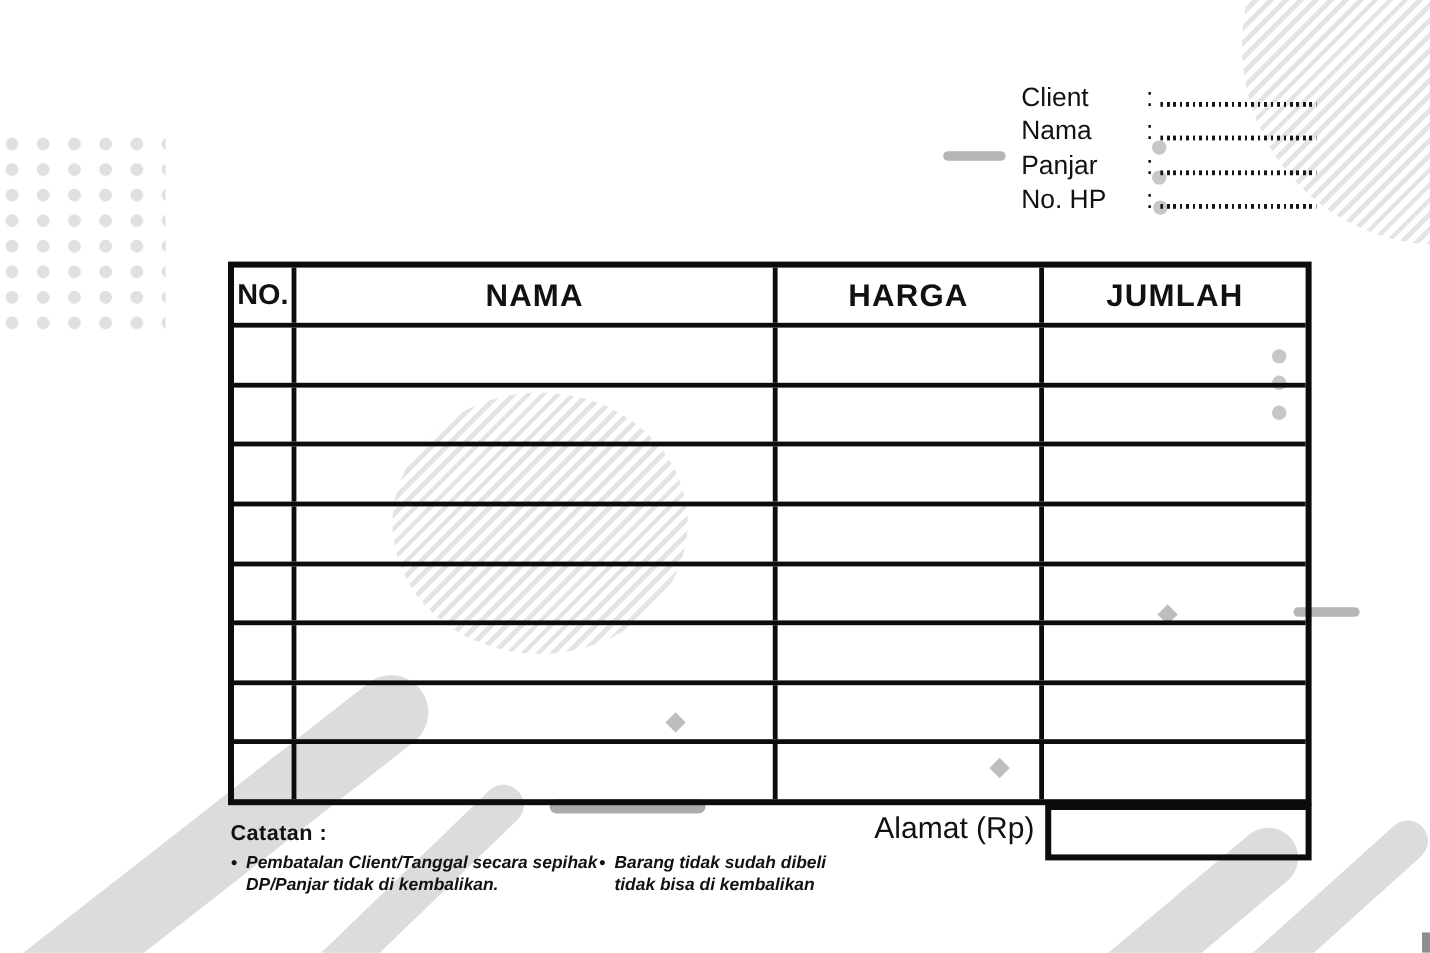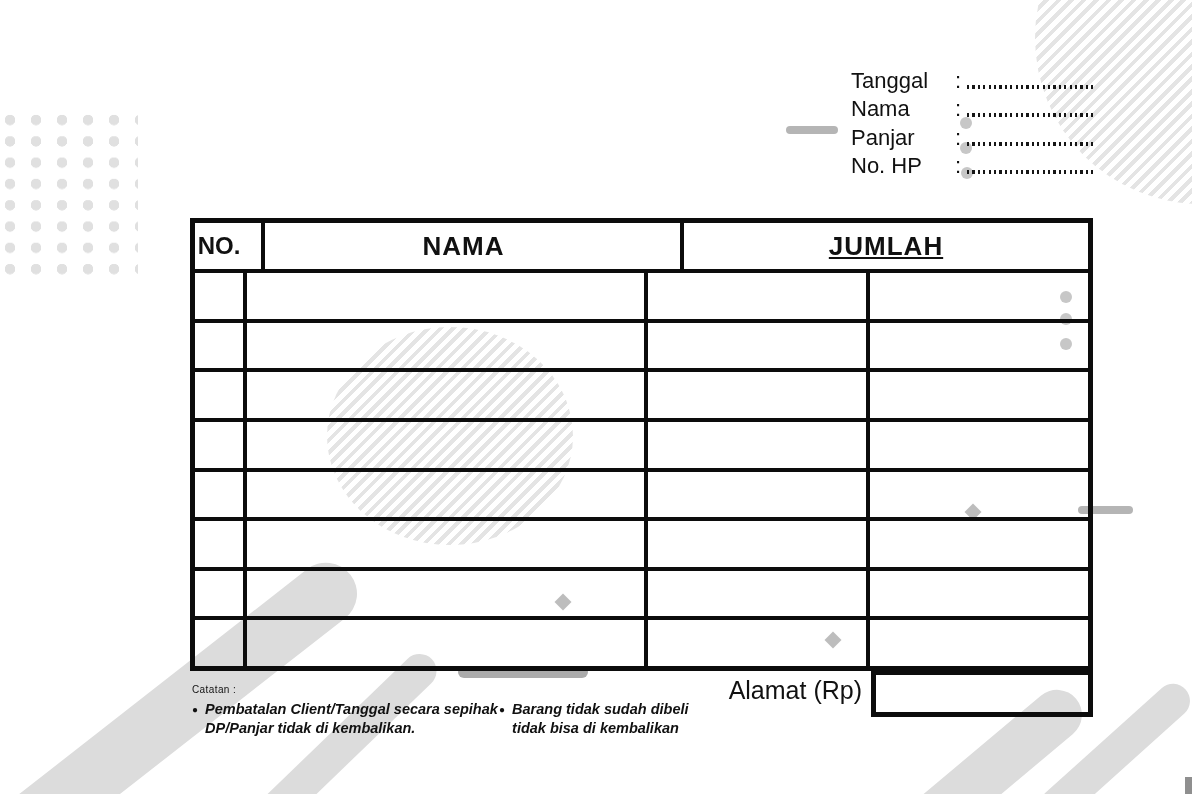--- a/index.html
+++ b/index.html
@@ -37,34 +37,34 @@
   .customer-fields{position:absolute;left:851px;top:66px;width:246px;z-index:2;}
   .field-row{display:flex;height:28.6px;align-items:flex-end;font-size:22px;line-height:1;}
   .field-label{width:104px;padding-bottom:3px;}
   .field-colon{width:12px;padding-bottom:3px;}
   .field-line{flex:1;height:4px;margin-bottom:6px;
     background:repeating-linear-gradient(90deg,#161616 0 2.2px,rgba(0,0,0,0) 2.2px 5.4px);}
   
   .order-table{position:absolute;left:190px;top:218px;width:893px;height:443px;
     border:5px solid #0c0c0c;display:flex;flex-direction:column;z-index:2;}
   .t-row{display:flex;flex:1;border-top:4px solid #0c0c0c;}
-  .t-row.header{border-top:none;flex:0 0 46px;gap:18px;}
+  .t-row.header{border-top:none;flex:0 0 46px;}
   .t-cell{border-left:4px solid #0c0c0c;display:flex;align-items:center;justify-content:center;}
   .t-cell:first-child{border-left:none;}
-  .c1{flex:0 0 48px;}.c2{flex:0 0 397px;}.c3{flex:0 0 218px;}.c4{flex:1;text-decoration:underline;}
+  .c1{flex:0 0 48px;}.c2{flex:0 0 397px;}.c3{flex:0 0 218px;}.c4{flex:1;}
   .t-row.header .t-cell{font-weight:bold;font-size:26px;letter-spacing:1px;}
   .t-row.header .c1{font-size:24px;letter-spacing:0;}
   
   .total-label{position:absolute;left:620px;top:676px;width:242px;text-align:right;
     font-size:25px;z-index:2;}
   .total-box{position:absolute;left:871px;top:670px;width:222px;height:47px;
     border:5px solid #0c0c0c;box-sizing:border-box;z-index:2;background:transparent;}
   
   .notes{position:absolute;left:192px;top:684px;width:560px;z-index:2;}
-  .notes-title{font-size:10px;font-weight:normal;letter-spacing:0.4px;}
+  .notes-title{font-size:18px;font-weight:bold;letter-spacing:0.4px;}
   .notes-items{display:flex;margin-top:5px;}
   .note-item{display:flex;font-size:14.5px;font-weight:bold;font-style:italic;
     line-height:1.3;}
   .note-item .bullet{font-style:normal;font-size:10px;margin:3px 7px 0 0;}
   .note-item:nth-child(1){width:307px;}
   .note-item:nth-child(2){width:215px;}
 </style>
 </head>
 <body>
 
@@ -84,21 +84,21 @@
 <div class="deco diamond dm2"></div>
 <div class="deco diamond dm3"></div>
 <div class="deco band band-a"></div>
 <div class="deco band band-b"></div>
 <div class="deco band band-c"></div>
 <div class="deco band band-d"></div>
 <div class="deco edge-tick"></div>
 
 <div class="customer-fields">
   <div class="field-row">
-    <span class="field-label">Tanggal</span>
+    <span class="field-label">Client</span>
     <span class="field-colon">:</span>
     <span class="field-line"></span>
   </div>
 
   <div class="field-row">
     <span class="field-label">Nama</span>
     <span class="field-colon">:</span>
     <span class="field-line"></span>
   </div>
 
@@ -112,20 +112,21 @@
     <span class="field-label">No. HP</span>
     <span class="field-colon">:</span>
     <span class="field-line"></span>
   </div>
 </div>
 
 <div class="order-table">
     <div class="t-row header">
       <div class="t-cell c1">NO.</div>
       <div class="t-cell c2">NAMA</div>
+      <div class="t-cell c3">HARGA</div>
       <div class="t-cell c4">JUMLAH</div>
     </div>
     <div class="t-row">
       <div class="t-cell c1"></div>
       <div class="t-cell c2"></div>
       <div class="t-cell c3"></div>
       <div class="t-cell c4"></div>
     </div>
     <div class="t-row">
       <div class="t-cell c1"></div>

